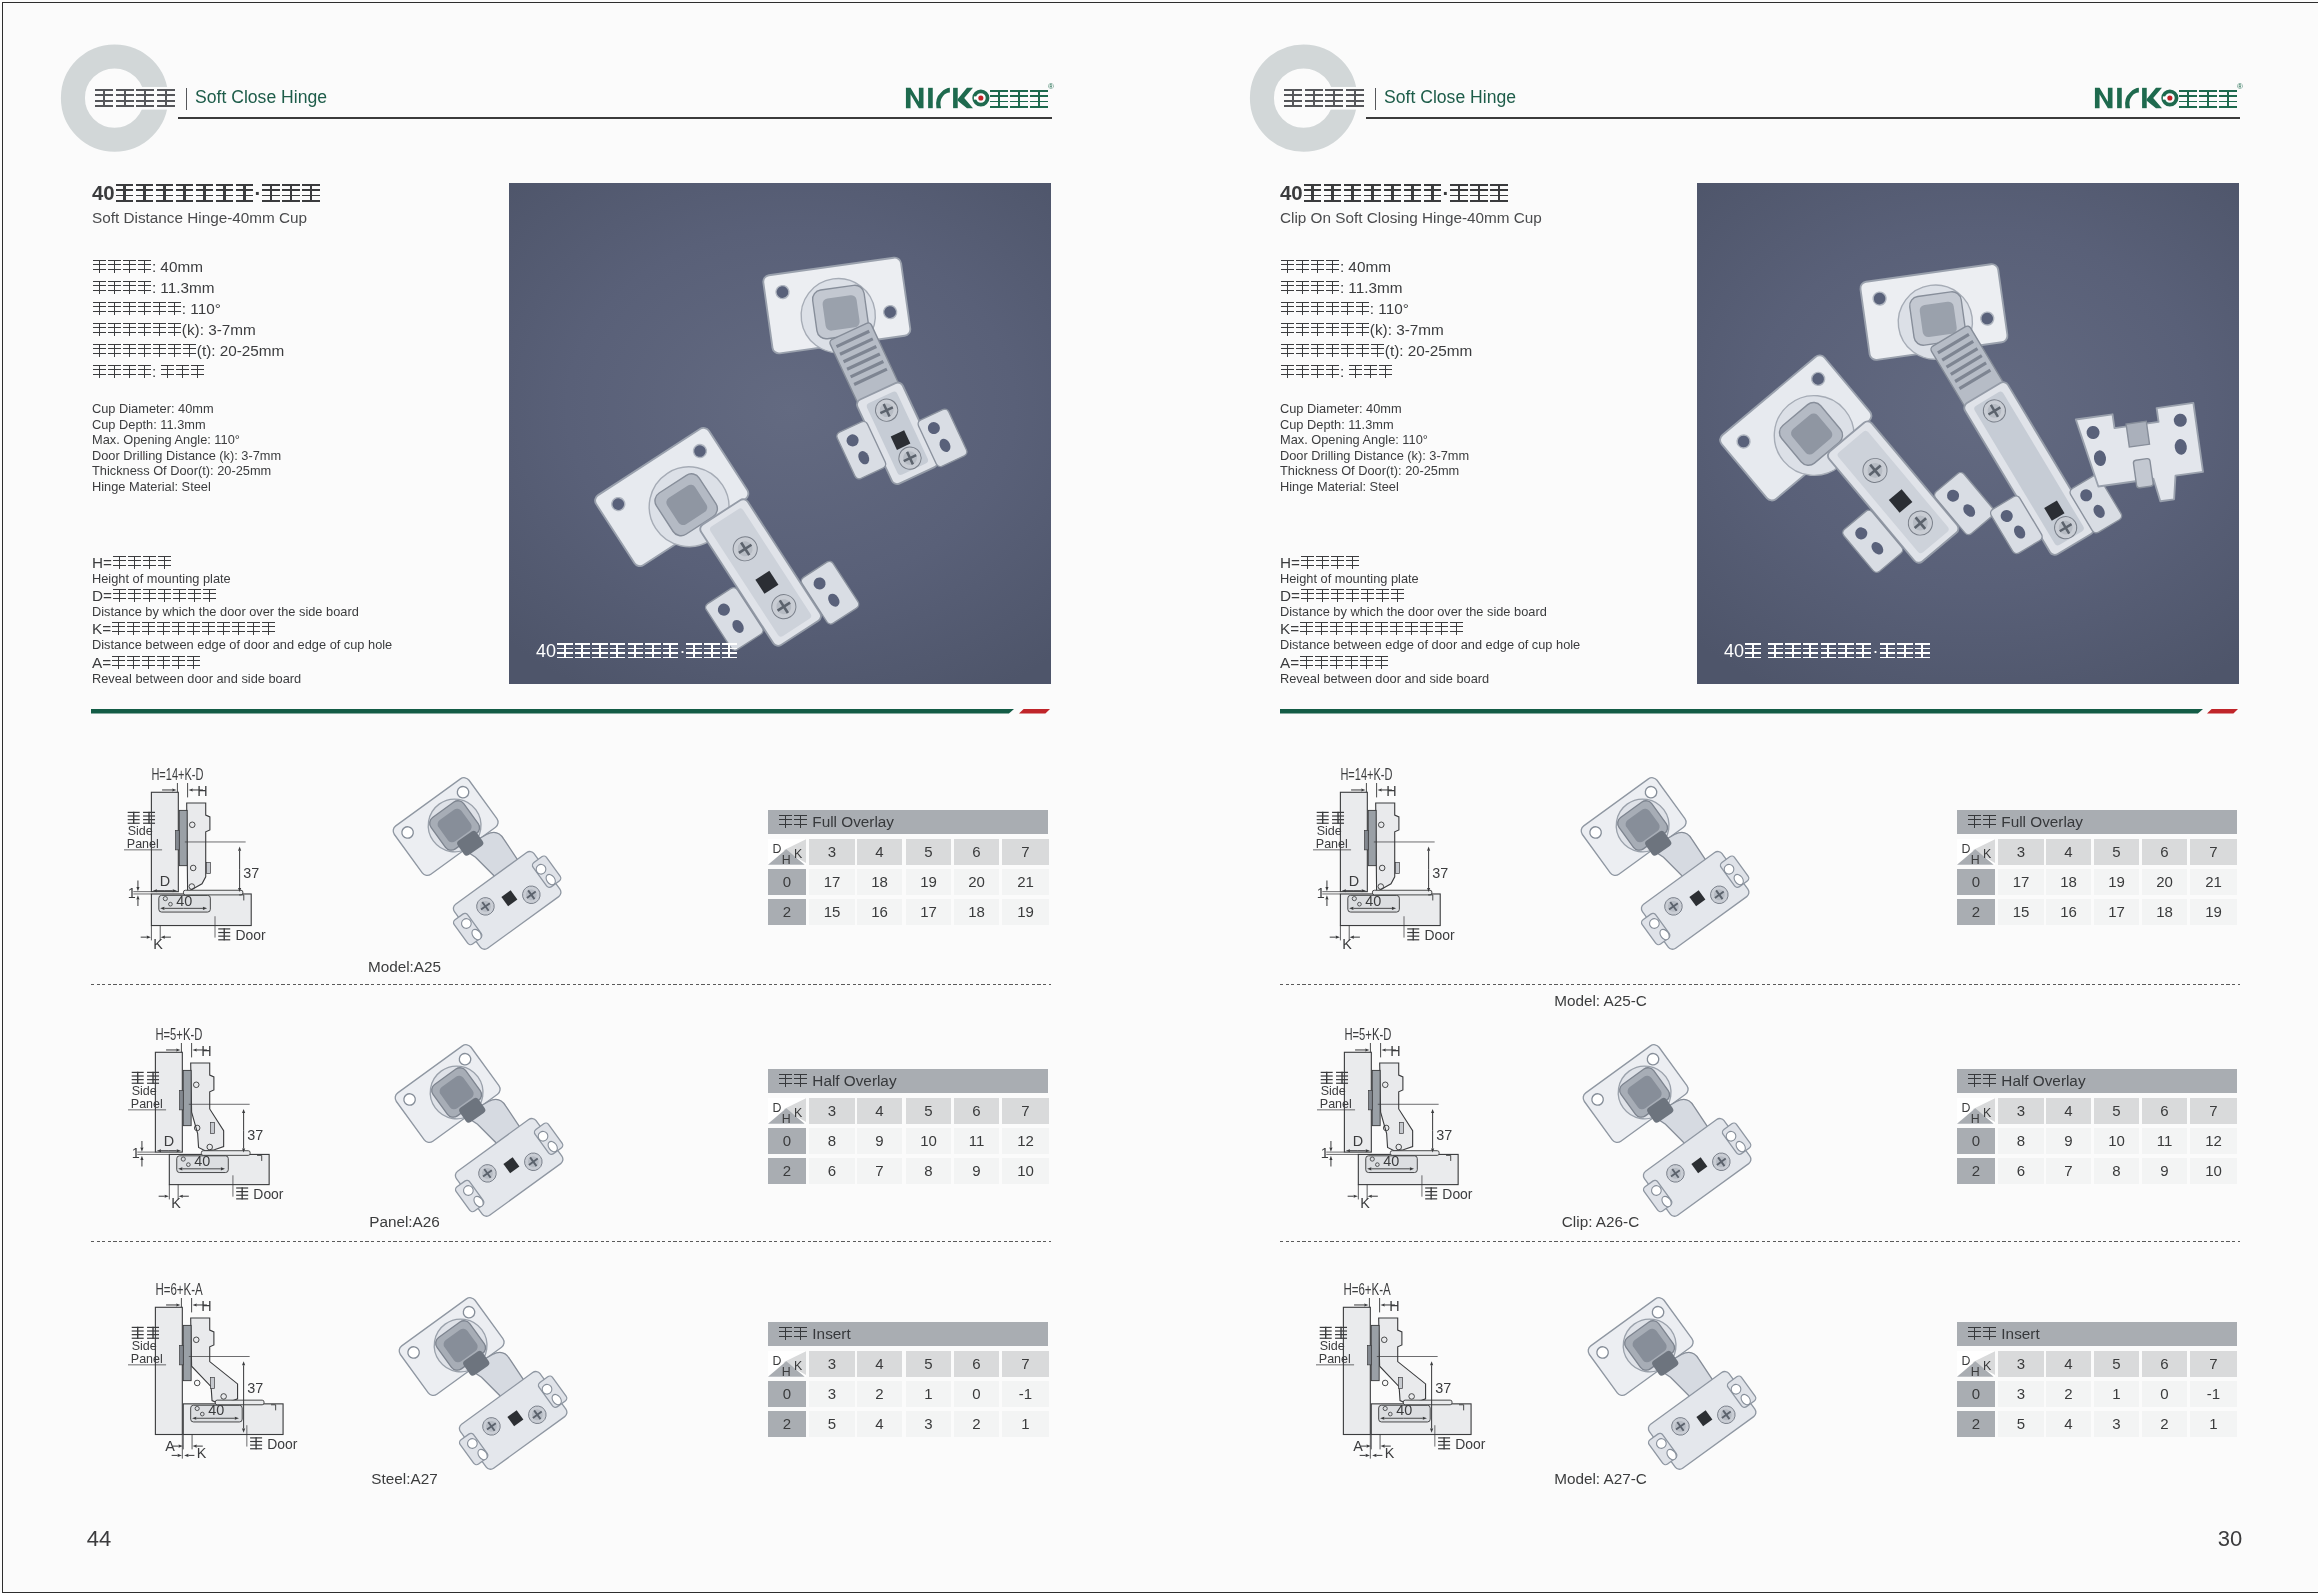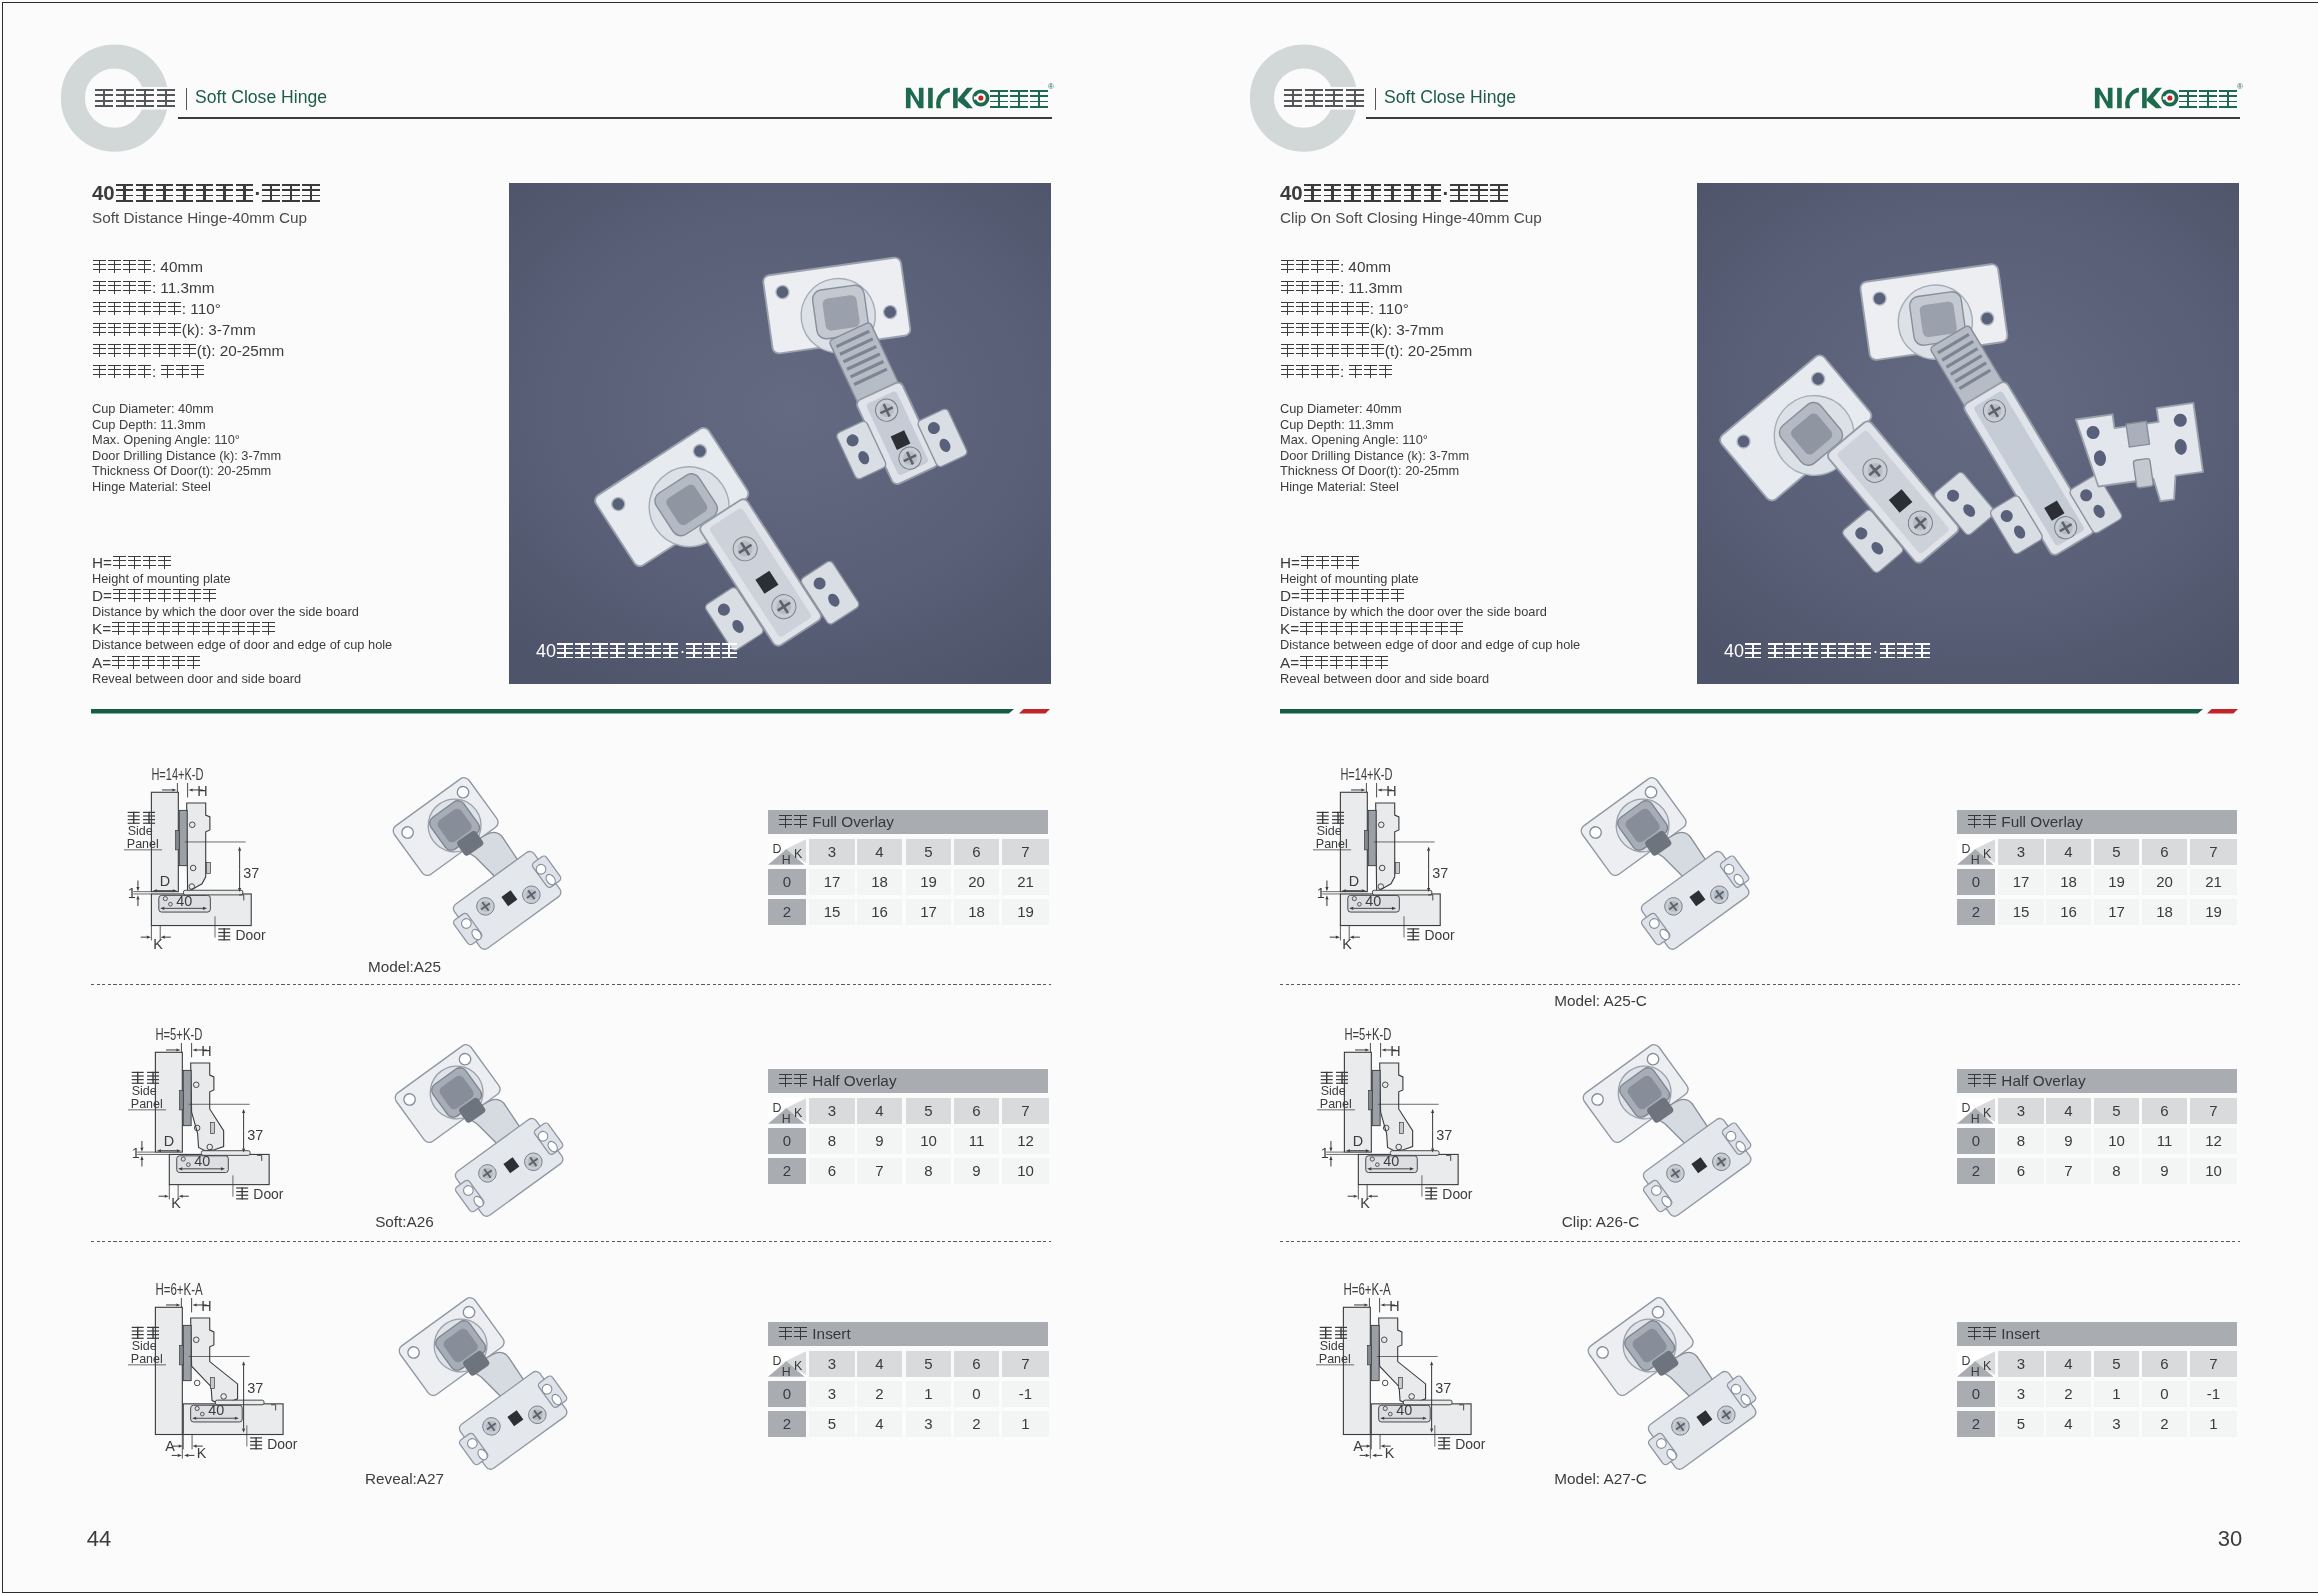--- a/index.html
+++ b/index.html
@@ -322,21 +322,21 @@
           <circle cx="-48" cy="-18" r="20" fill="#c9cdd4" stroke="#787e88" stroke-width="2"></circle>
           <circle cx="-48" cy="-18" r="12.4" fill="#b7bcc4"></circle>
           <path d="M-60.4,-18 h24.8 M-48,-30.4 v24.8" stroke="#5c636d" stroke-width="4.4"></path>
           <circle cx="52" cy="22" r="20" fill="#c9cdd4" stroke="#787e88" stroke-width="2"></circle>
           <circle cx="52" cy="22" r="12.4" fill="#b7bcc4"></circle>
           <path d="M39.6,22 h24.8 M52,9.6 v24.8" stroke="#5c636d" stroke-width="4.4"></path>
         </g>
       </g>
     </g>
   </svg>
-<div style="position:absolute;left:312px;top:1213px;width:185px;text-align:center;font-size:15.3px;color:#3b3c3d">Soft:A26</div>
+<div style="position:absolute;left:312px;top:1213px;width:185px;text-align:center;font-size:15.3px;color:#3b3c3d">Panel:A26</div>
 <div style="position:absolute;left:768px;top:1069px;width:280px;height:24px;background:#a9adb2;font-size:15.3px;color:#36383b;line-height:24.6px;padding-left:10.2px;box-sizing:border-box"><i class="g"></i><i class="g"></i> Half Overlay</div>
 <div style="position:absolute;left:768px;top:1098px;width:38px;height:26px;background:#fff"></div>
 <svg style="position:absolute;left:768px;top:1098px" width="38" height="26" viewBox="0 0 83 56">
     <polygon points="34,24 83,0 83,52" fill="#d9dadb"></polygon>
     <polygon points="0,56 80,56 40,22" fill="#a9adb2"></polygon>
     <text x="10" y="30" font-size="27" fill="#3a3b3c">D</text>
     <text x="57" y="41" font-size="27" fill="#3a3b3c">K</text>
     <text x="30" y="54" font-size="27" fill="#3a3b3c">H</text>
   </svg>
 <div style="position:absolute;left:809px;top:1098px;width:46px;height:26px;background:#d9dadb;font-size:15px;color:#3a3b3c;line-height:26px;text-align:center">3</div>
@@ -450,21 +450,21 @@
           <circle cx="-48" cy="-18" r="20" fill="#c9cdd4" stroke="#787e88" stroke-width="2"></circle>
           <circle cx="-48" cy="-18" r="12.4" fill="#b7bcc4"></circle>
           <path d="M-60.4,-18 h24.8 M-48,-30.4 v24.8" stroke="#5c636d" stroke-width="4.4"></path>
           <circle cx="52" cy="22" r="20" fill="#c9cdd4" stroke="#787e88" stroke-width="2"></circle>
           <circle cx="52" cy="22" r="12.4" fill="#b7bcc4"></circle>
           <path d="M39.6,22 h24.8 M52,9.6 v24.8" stroke="#5c636d" stroke-width="4.4"></path>
         </g>
       </g>
     </g>
   </svg>
-<div style="position:absolute;left:312px;top:1470px;width:185px;text-align:center;font-size:15.3px;color:#3b3c3d">Reveal:A27</div>
+<div style="position:absolute;left:312px;top:1470px;width:185px;text-align:center;font-size:15.3px;color:#3b3c3d">Steel:A27</div>
 <div style="position:absolute;left:768px;top:1322px;width:280px;height:24px;background:#a9adb2;font-size:15.3px;color:#36383b;line-height:24.6px;padding-left:10.2px;box-sizing:border-box"><i class="g"></i><i class="g"></i> Insert</div>
 <div style="position:absolute;left:768px;top:1351px;width:38px;height:26px;background:#fff"></div>
 <svg style="position:absolute;left:768px;top:1351px" width="38" height="26" viewBox="0 0 83 56">
     <polygon points="34,24 83,0 83,52" fill="#d9dadb"></polygon>
     <polygon points="0,56 80,56 40,22" fill="#a9adb2"></polygon>
     <text x="10" y="30" font-size="27" fill="#3a3b3c">D</text>
     <text x="57" y="41" font-size="27" fill="#3a3b3c">K</text>
     <text x="30" y="54" font-size="27" fill="#3a3b3c">H</text>
   </svg>
 <div style="position:absolute;left:809px;top:1351px;width:46px;height:26px;background:#d9dadb;font-size:15px;color:#3a3b3c;line-height:26px;text-align:center">3</div>

